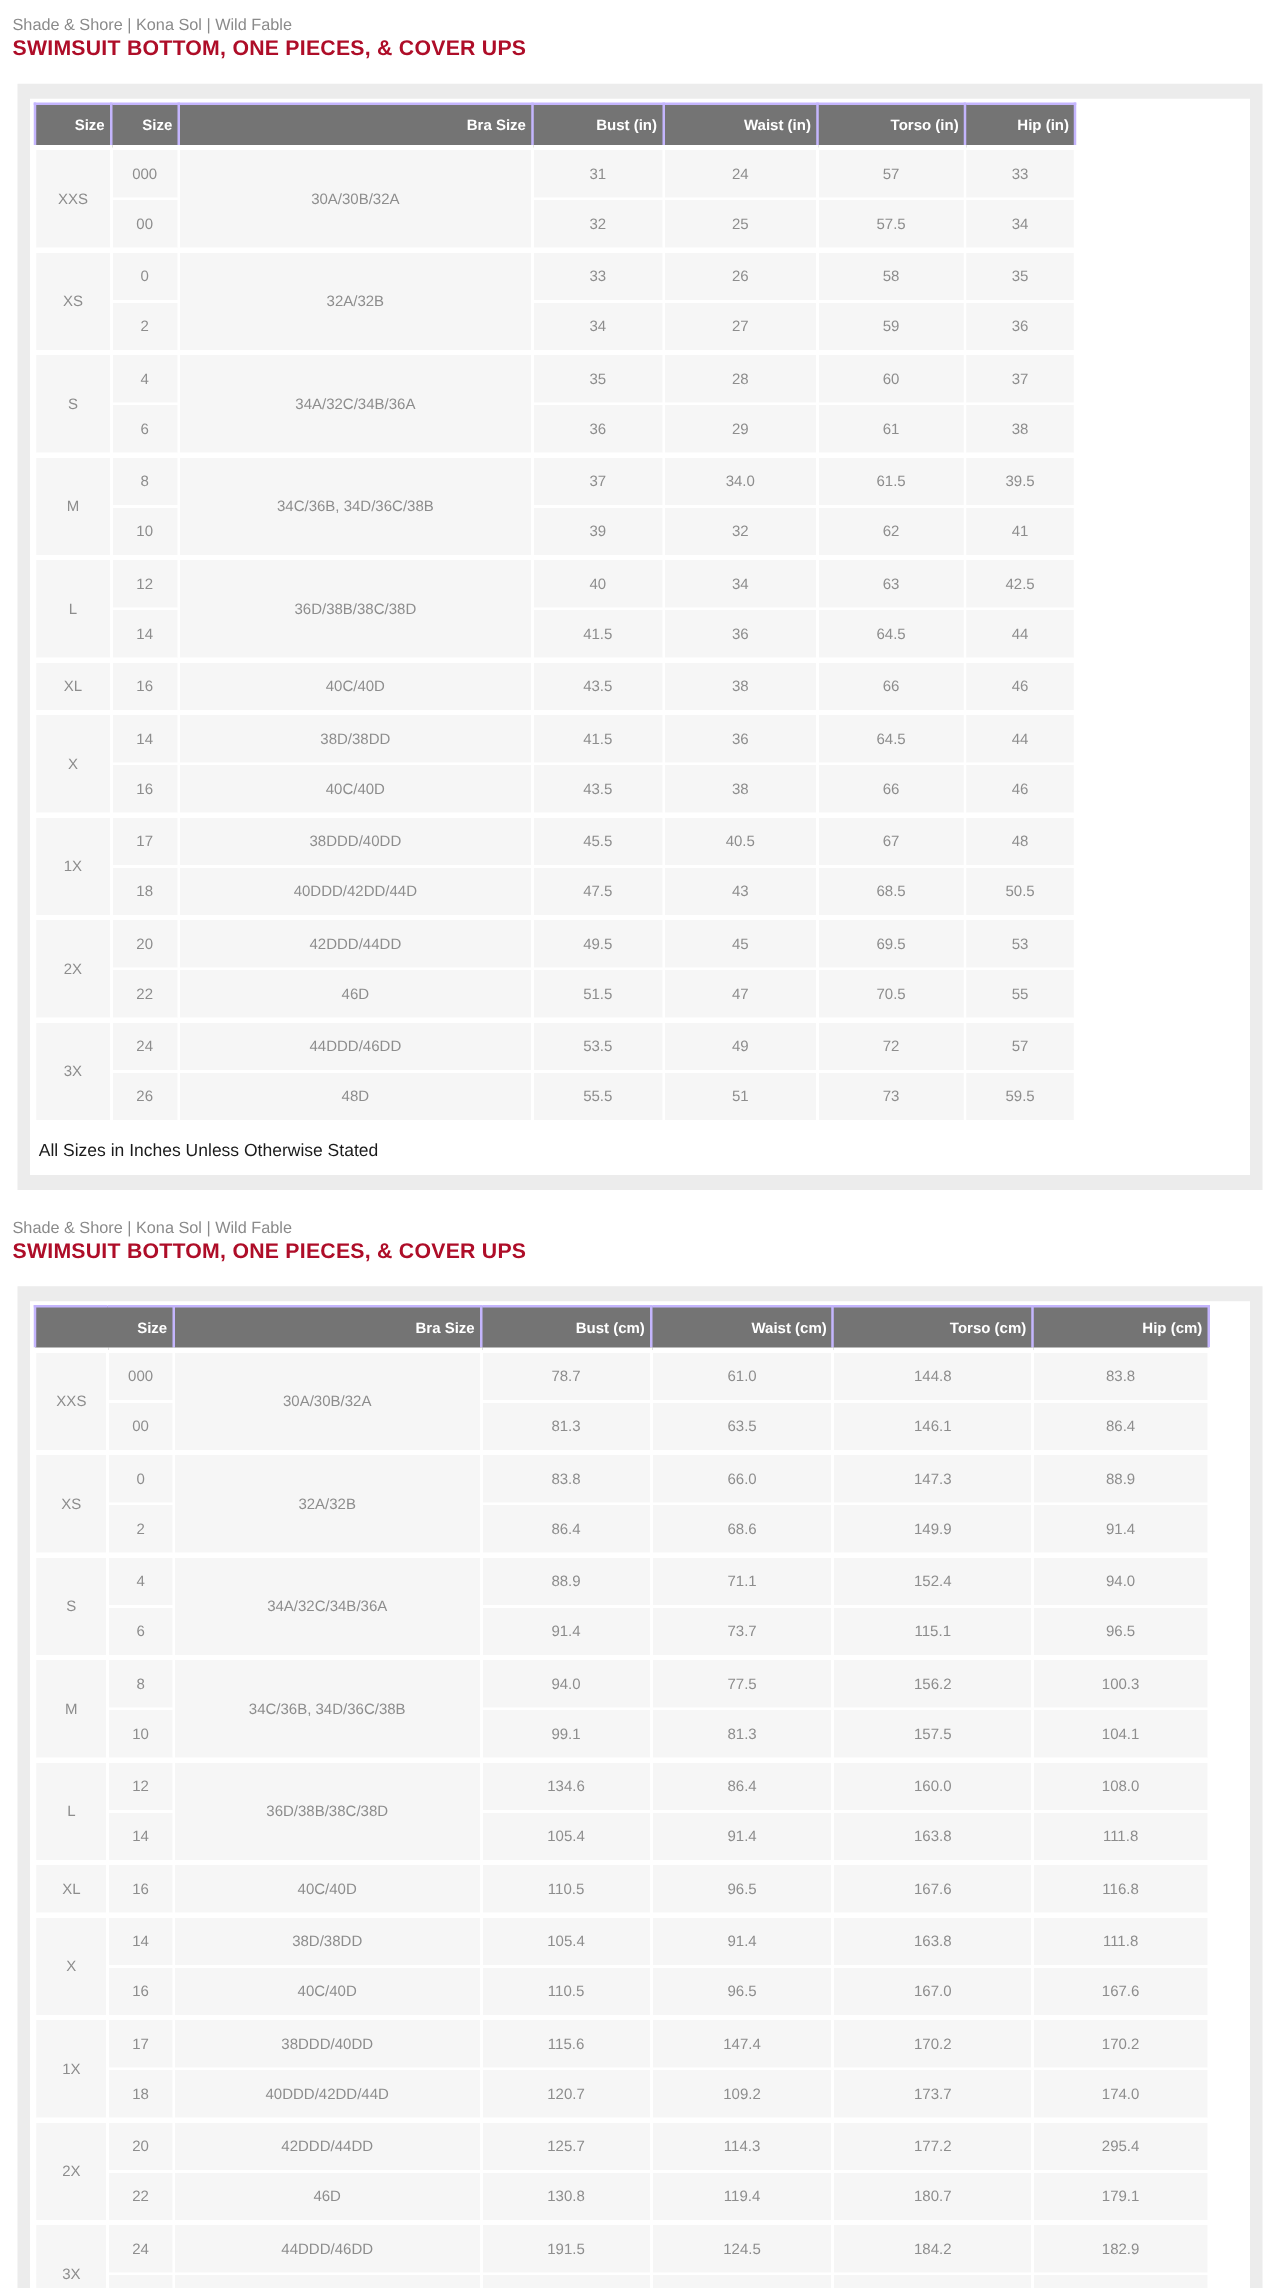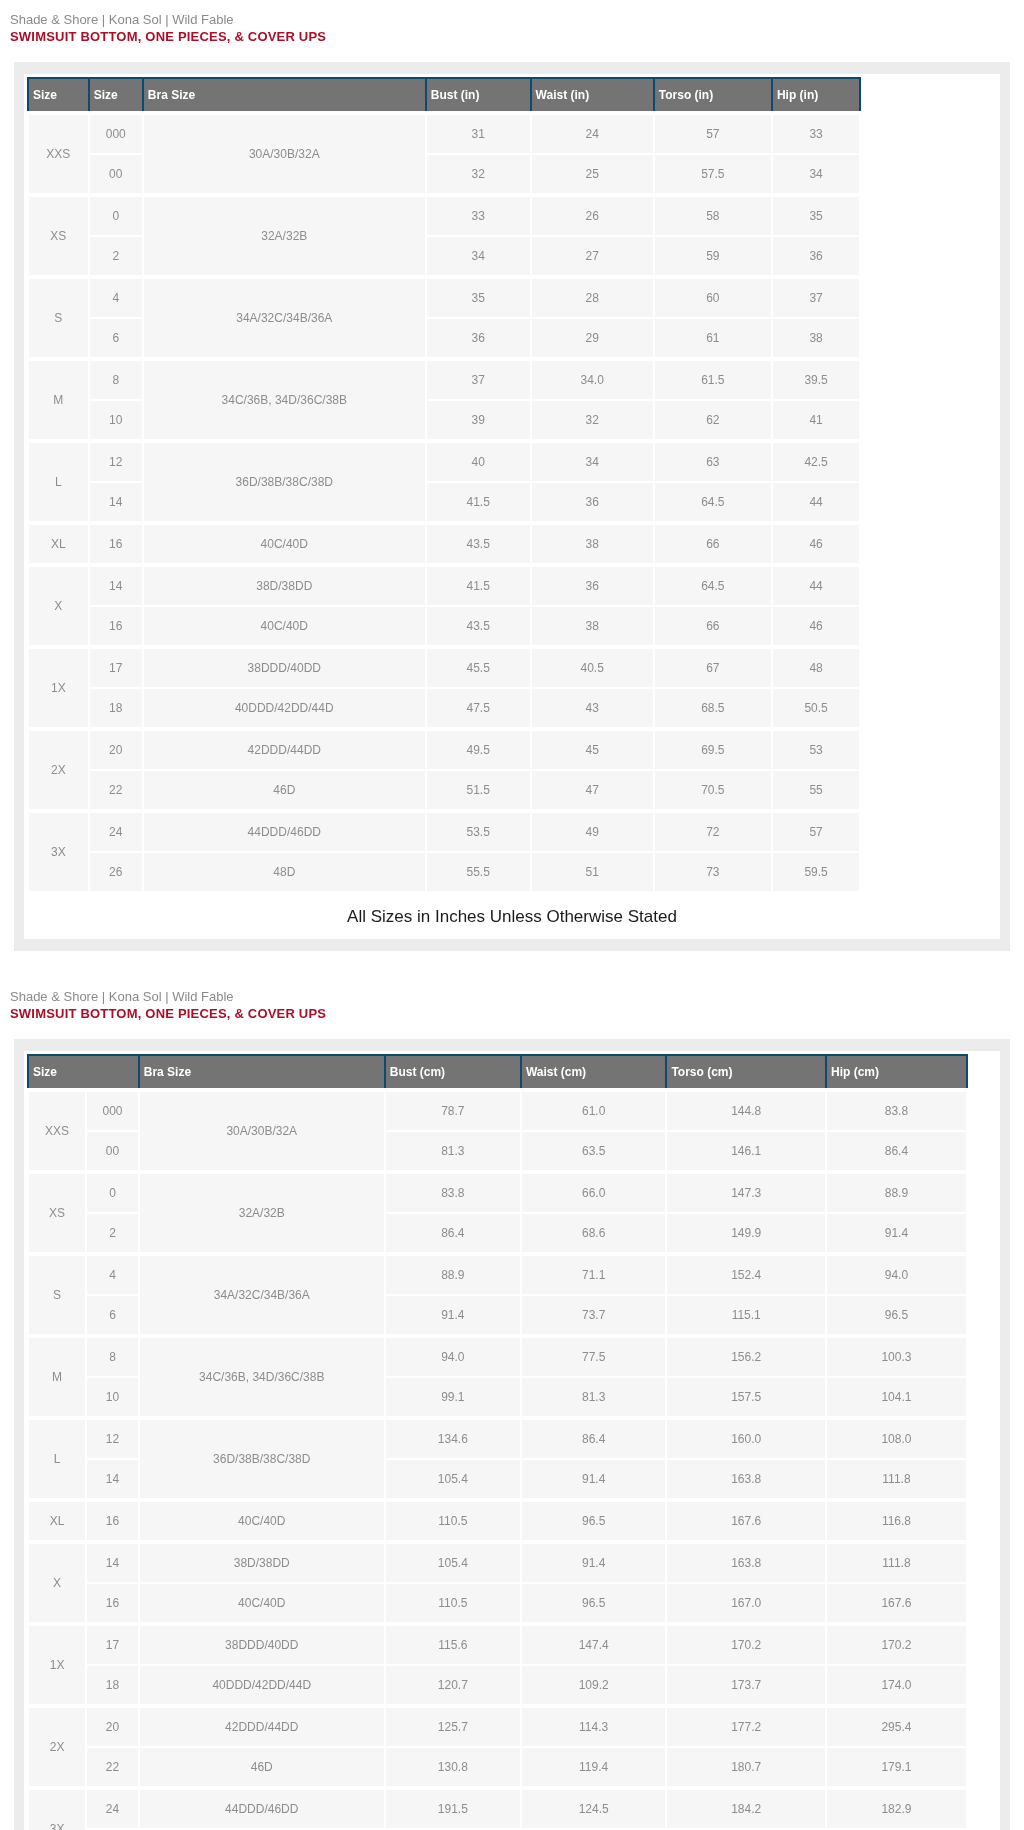--- a/index.html
+++ b/index.html
@@ -1,49 +1,49 @@
 <!DOCTYPE html>
 <html style="--accent: #ae0d28; --hdr: #747474; --cell: #f6f6f6; --celltext: #8d8d8d;"><head>
 <meta charset="utf-8">
 <style>
   :root { --accent:#ae0d28; --hdr:#747474; --cell:#f6f6f6; --celltext:#8d8d8d; }
   * { box-sizing: border-box; }
   body {
     background:#fff; margin:0; padding:10px 8px;
     font-family:"Liberation Sans", sans-serif;
   }
-  .chart-block { margin-bottom:38px; }
+  .chart-block { margin-bottom:22px; }
   .brands { color:#8a8a8a; font-size:13px; margin:2px 0 2px 2px; }
-  .chart-title { color:var(--accent); font-size:13px; font-weight:bold; margin:0 0 18px 2px; letter-spacing:.2px; }
+  .chart-title { color:var(--accent); font-size:17px; font-weight:bold; margin:0 0 18px 2px; letter-spacing:.2px; }
   .panel { background:#ececec; padding:12px 10px; margin:0 6px; }
   .panel-inner { background:#fff; padding:3px 3px 0 3px; }
   table { border-collapse:collapse; table-layout:fixed; }
   .t1 { width:86%; }
   .t2 { width:97%; }
   th {
     background:var(--hdr); color:#fff; font-size:12px; font-weight:bold;
-    padding:9px 4px; border:2px solid #0c4a6e; text-align:left;
+    padding:9px 4px; border:2px solid #c4b5fd; text-align:right;
   }
   td {
     background:var(--cell); color:var(--celltext); font-size:12px;
     text-align:center; padding:12px 4px; border:2px solid #fff;
     overflow:hidden; white-space:nowrap;
   }
   tbody.group tr:first-child td { border-top:4px solid #fff; }
   
   .t1 col:nth-child(1){width:7.3%} .t1 col:nth-child(2){width:6.5%}
   .t1 col:nth-child(3){width:34%}  .t1 col:nth-child(4){width:12.6%}
   .t1 col:nth-child(5){width:14.8%}.t1 col:nth-child(6){width:14.2%}
   .t1 col:nth-child(7){width:10.6%}
   
   .t2 col:nth-child(1){width:6.2%} .t2 col:nth-child(2){width:5.6%}
   .t2 col:nth-child(3){width:26.2%}.t2 col:nth-child(4){width:14.5%}
   .t2 col:nth-child(5){width:15.5%}.t2 col:nth-child(6){width:17%}
   .t2 col:nth-child(7){width:15%}
-  .footer-note { font-size:17px; color:#1b1b1b; padding:14px 4px 12px; background:#fff;text-align:center; }
+  .footer-note { font-size:14px; color:#1b1b1b; padding:14px 4px 12px; background:#fff; }
 </style>
 </head>
 <body>
 
 <div class="chart-block">
   <div class="brands">Shade &amp; Shore | Kona Sol | Wild Fable</div>
   <div class="chart-title">SWIMSUIT BOTTOM, ONE PIECES, &amp; COVER UPS</div>
   <div class="panel">
     <div class="panel-inner">
       <table class="t1">

